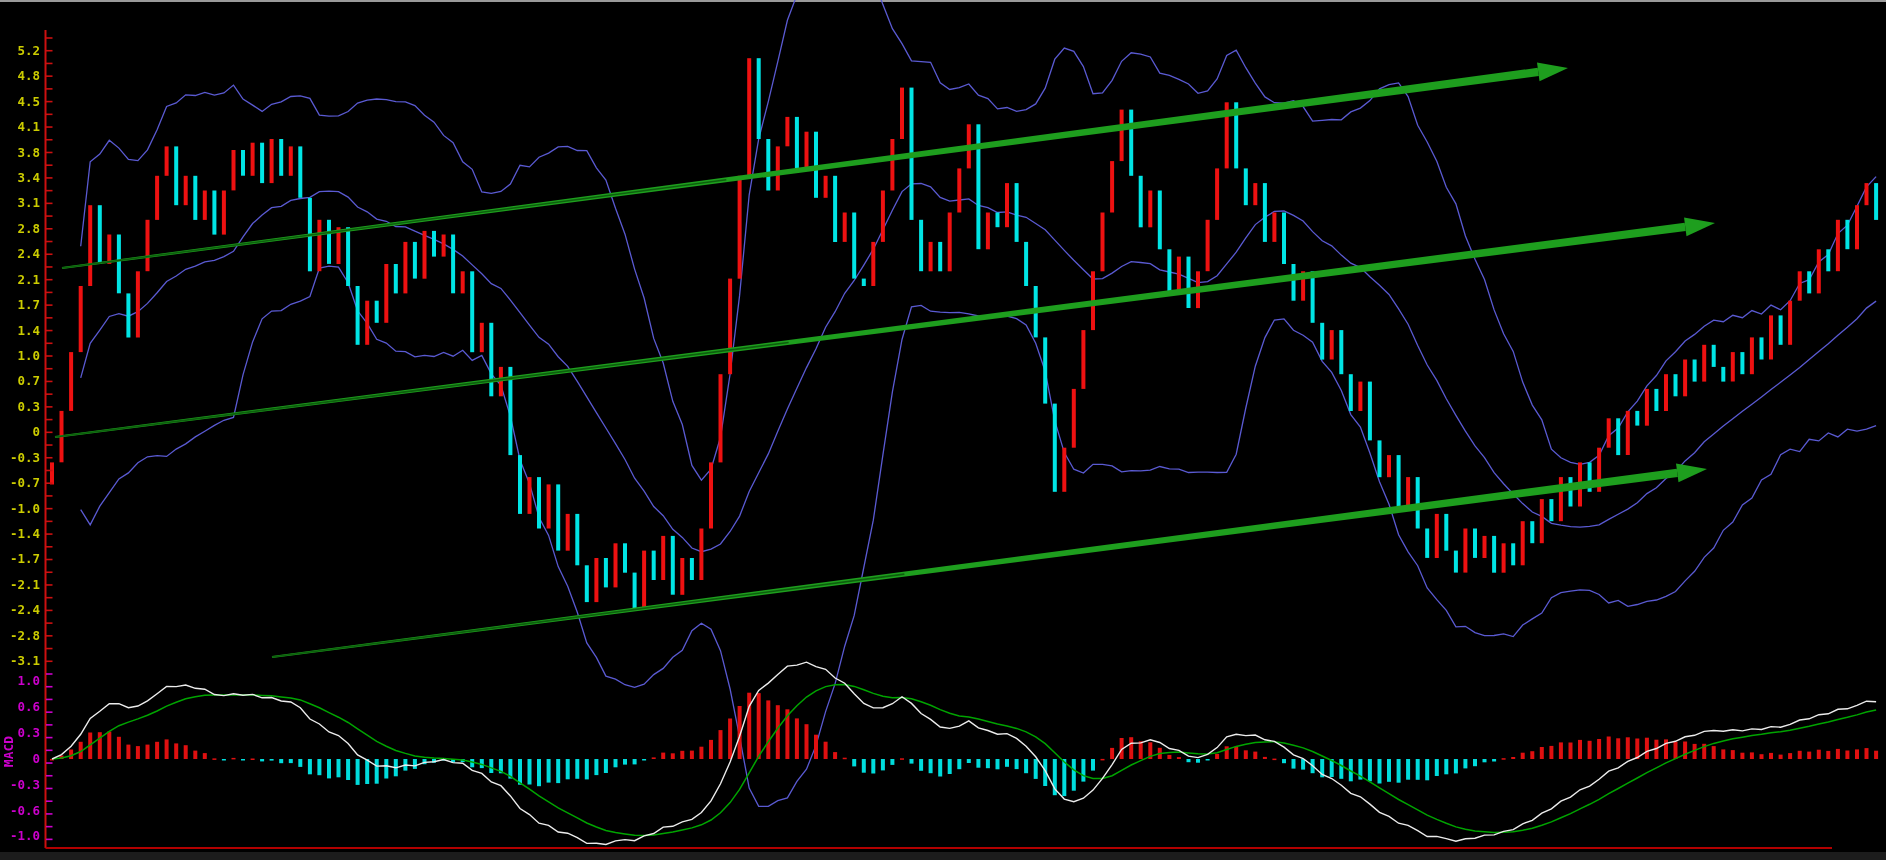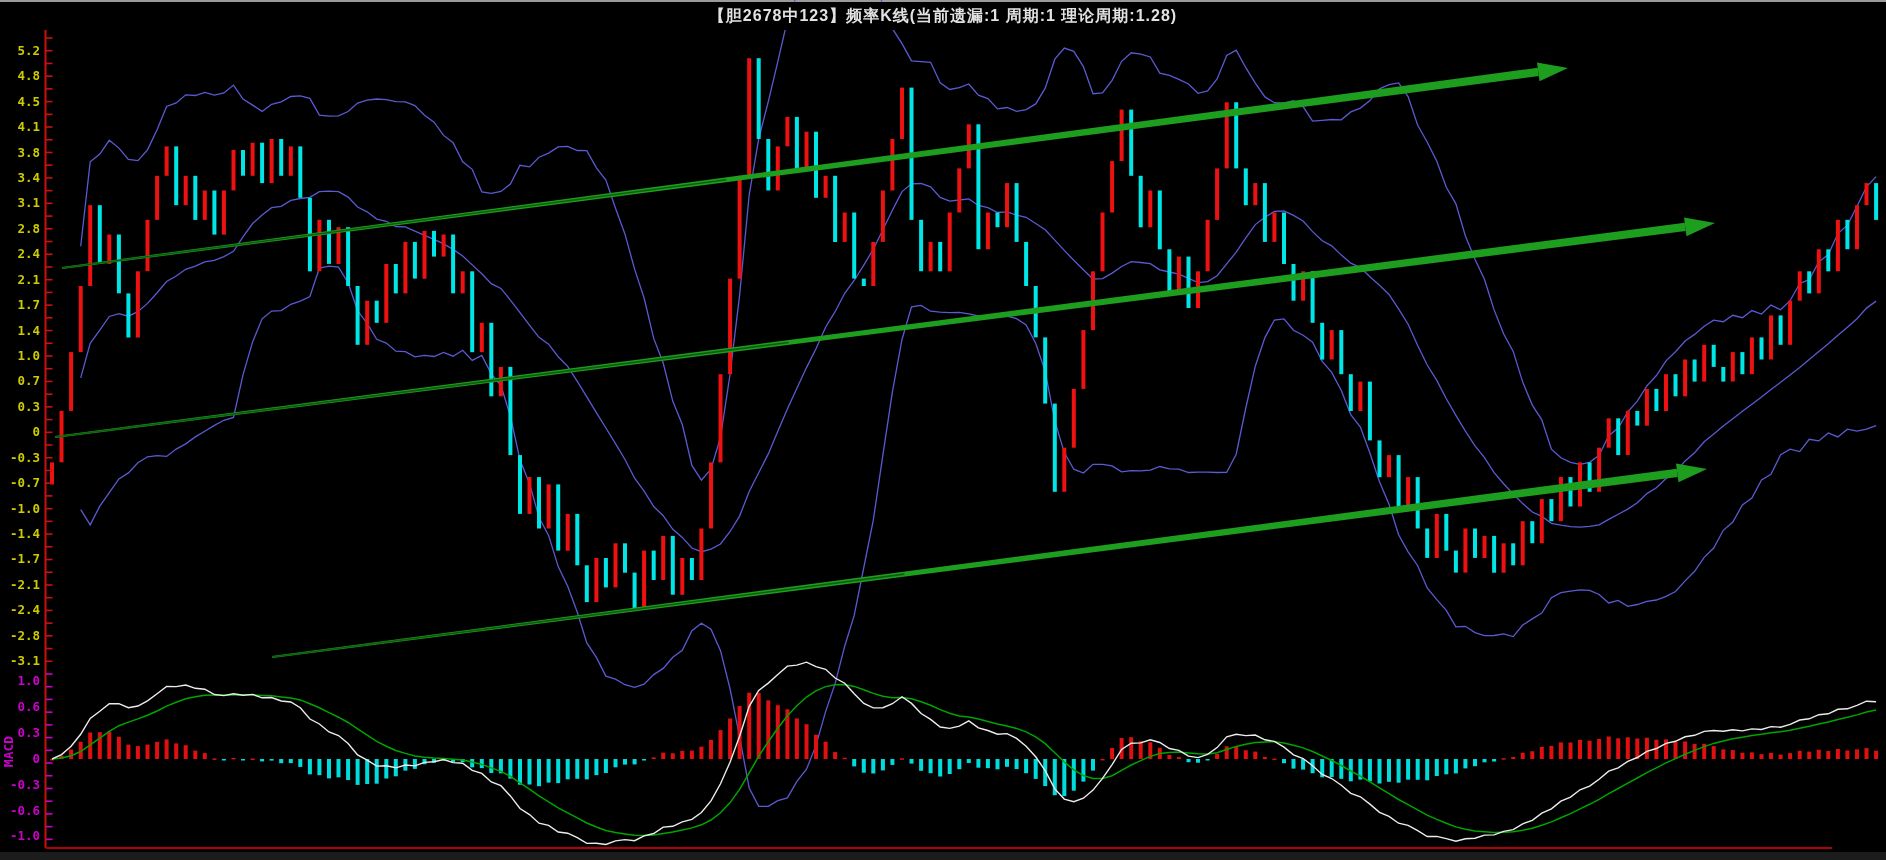--- a/index.html
+++ b/index.html
@@ -13,23 +13,20 @@
   .macd-vlabel{position:absolute;left:-24px;top:744px;width:64px;text-align:center;
                color:#cc00cc;font-family:"DejaVu Sans Mono",monospace;font-size:13px;font-weight:bold;
                transform:rotate(-90deg);z-index:4;}
   .bottom-strip{position:absolute;left:0;top:852px;width:1886px;height:8px;background:#1c1c1c;}
 </style>
 </head>
 <body>
 
 <div class="stage">
   <div class="top-border"></div>
-  <div class="title-bar">
-    <span>【胆2678中123】频率K线(当前遗漏:1  周期:1  理论周期:1.28)</span>
-  </div>
   <svg id="chart" class="chart-svg" width="1886" height="860">
       <g>
         <polyline points="80.7,246.2 90.2,161.8 99.8,154.1 109.3,140.3 118.9,148.1 128.4,159.5 137.9,160.6 147.5,149.9 157.1,129.8 166.6,106.5 176.2,102.9 185.7,94.8 195.3,95.5 204.8,92.4 214.4,95.2 223.9,92.9 233.5,85.1 243.0,99.0 252.6,105.1 262.1,111.4 271.6,104.3 281.2,101.9 290.8,96.5 300.3,95.8 309.9,98.4 319.4,115.1 329.0,116.2 338.5,115.9 348.1,111.5 357.6,103.1 367.2,100.2 376.7,99.0 386.3,99.6 395.8,101.7 405.4,101.9 414.9,105.6 424.5,115.3 434.0,122.2 443.6,135.4 453.1,142.7 462.7,161.8 472.2,169.3 481.8,192.0 491.3,193.4 500.9,191.4 510.4,184.1 520.0,165.3 529.5,166.9 539.0,157.2 548.6,153.1 558.2,146.9 567.7,146.3 577.3,150.5 586.8,150.7 596.4,167.8 605.9,180.0 615.5,208.3 625.0,234.2 634.6,269.1 644.1,298.0 653.7,338.4 663.2,363.0 672.8,401.3 682.3,424.5 691.9,465.4 701.4,480.1 711.0,469.1 720.5,437.3 730.1,374.0 739.6,295.4 749.2,194.8 758.7,139.0 768.3,101.6 777.8,61.6 787.4,20.3 796.9,-5.1 806.5,-34.0 816.0,-47.7 825.6,-57.3 835.1,-60.2 844.7,-59.5 854.2,-54.4 863.8,-37.4 873.3,-21.7 882.9,4.6 892.4,28.7 902.0,43.7 911.5,60.9 921.1,61.6 930.6,62.3 940.2,82.8 949.7,89.5 959.3,87.6 968.8,84.0 978.4,95.1 987.9,98.6 997.5,108.9 1007.0,107.5 1016.6,111.4 1026.1,109.6 1035.7,103.9 1045.2,88.2 1054.8,59.2 1064.3,48.1 1073.8,51.4 1083.4,66.6 1093.0,93.7 1102.5,92.9 1112.1,80.4 1121.6,61.3 1131.2,52.8 1140.7,54.1 1150.3,57.0 1159.8,73.1 1169.4,75.3 1178.9,79.3 1188.5,84.0 1198.0,93.3 1207.6,91.0 1217.1,78.9 1226.7,55.5 1236.2,50.2 1245.8,67.7 1255.3,83.1 1264.9,96.9 1274.4,102.7 1284.0,103.1 1293.5,100.7 1303.1,106.6 1312.6,121.1 1322.2,120.3 1331.7,119.5 1341.3,119.8 1350.8,111.9 1360.4,108.1 1369.9,100.6 1379.5,88.8 1389.0,84.7 1398.6,82.9 1408.1,96.6 1417.7,125.3 1427.2,142.0 1436.8,161.2 1446.3,187.3 1455.9,203.8 1465.4,236.0 1475.0,259.2 1484.5,279.6 1494.1,309.9 1503.6,333.7 1513.2,351.4 1522.7,382.1 1532.3,405.1 1541.8,419.8 1551.4,449.2 1560.9,457.8 1570.5,462.3 1580.0,464.3 1589.6,462.3 1599.1,455.2 1608.7,435.7 1618.2,428.1 1627.8,411.9 1637.3,401.1 1646.9,385.8 1656.4,375.5 1666.0,360.8 1675.5,351.7 1685.1,341.0 1694.6,334.4 1704.2,326.3 1713.7,320.2 1723.3,321.7 1732.8,315.3 1742.4,317.7 1751.9,310.6 1761.5,314.0 1771.0,305.1 1780.6,309.8 1790.1,300.7 1799.7,283.5 1809.2,279.7 1818.8,261.9 1828.3,254.5 1837.9,233.6 1847.4,225.2 1857.0,206.2 1866.5,186.9 1876.1,176.6" fill="none" stroke="#5a5ad2" stroke-width="1.3"></polyline>
         <polyline points="80.7,377.9 90.2,343.3 99.8,330.1 109.3,316.5 118.9,313.6 128.4,316.2 137.9,311.7 147.5,303.4 157.1,292.7 166.6,281.5 176.2,276.0 185.7,269.3 195.3,266.2 204.8,261.8 214.4,260.3 223.9,256.6 233.5,251.3 243.0,236.9 252.6,223.5 262.1,215.1 271.6,207.7 281.2,206.3 290.8,200.4 300.3,198.5 309.9,197.4 319.4,191.6 329.0,191.2 338.5,191.6 348.1,197.1 357.6,207.0 367.2,211.8 376.7,219.1 386.3,221.3 395.8,226.5 405.4,226.8 414.9,231.2 424.5,235.3 434.0,239.3 443.6,243.9 453.1,249.4 462.7,256.0 472.2,264.9 481.8,273.7 491.3,283.6 500.9,288.4 510.4,300.1 520.0,312.6 529.5,325.1 539.0,337.3 548.6,344.2 558.2,356.7 567.7,366.3 577.3,381.4 586.8,396.8 596.4,412.6 605.9,428.0 615.5,443.7 625.0,459.5 634.6,478.2 644.1,491.1 653.7,506.5 663.2,515.7 672.8,529.3 682.3,537.4 691.9,548.0 701.4,551.7 711.0,549.1 720.5,544.0 730.1,531.5 739.6,516.1 749.2,491.4 758.7,472.7 768.3,453.9 777.8,431.2 787.4,409.1 796.9,388.2 806.5,367.6 816.0,348.8 825.6,327.2 835.1,311.7 844.7,293.3 854.2,280.5 863.8,265.1 873.3,249.2 882.9,229.8 892.4,210.3 902.0,191.6 911.5,183.8 921.1,183.5 930.6,186.8 940.2,197.4 949.7,201.1 959.3,200.0 968.8,198.9 978.4,205.5 987.9,207.7 997.5,212.5 1007.0,211.8 1016.6,215.1 1026.1,217.3 1035.7,223.5 1045.2,229.8 1054.8,240.1 1064.3,250.4 1073.8,260.3 1083.4,269.8 1093.0,279.0 1102.5,278.6 1112.1,273.1 1121.6,266.5 1131.2,261.7 1140.7,262.5 1150.3,263.6 1159.8,269.8 1169.4,272.0 1178.9,274.2 1188.5,278.3 1198.0,282.7 1207.6,281.6 1217.1,275.7 1226.7,263.9 1236.2,252.2 1245.8,237.9 1255.3,224.6 1264.9,217.3 1274.4,211.4 1284.0,211.0 1293.5,215.4 1303.1,221.0 1312.6,231.6 1322.2,240.8 1331.7,245.9 1341.3,255.1 1350.8,263.2 1360.4,267.6 1369.9,276.8 1379.5,285.3 1389.0,294.5 1398.6,308.8 1408.1,324.2 1417.7,345.5 1427.2,365.0 1436.8,380.4 1446.3,398.8 1455.9,415.4 1465.4,431.2 1475.0,445.9 1484.5,457.6 1494.1,472.7 1503.6,483.7 1513.2,494.0 1522.7,503.6 1532.3,512.0 1541.8,516.4 1551.4,523.4 1560.9,525.2 1570.5,526.7 1580.0,527.1 1589.6,526.3 1599.1,524.9 1608.7,519.4 1618.2,514.2 1627.8,509.1 1637.3,502.8 1646.9,493.6 1656.4,487.8 1666.0,478.6 1675.5,471.6 1685.1,460.9 1694.6,452.8 1704.2,441.8 1713.7,434.1 1723.3,426.0 1732.8,418.7 1742.4,411.3 1751.9,404.3 1761.5,397.0 1771.0,389.6 1780.6,382.3 1790.1,374.9 1799.7,367.6 1809.2,359.5 1818.8,351.4 1828.3,343.7 1837.9,335.2 1847.4,327.2 1857.0,318.7 1866.5,308.1 1876.1,301.1" fill="none" stroke="#5a5ad2" stroke-width="1.3"></polyline>
         <polyline points="80.7,509.6 90.2,524.9 99.8,506.1 109.3,492.6 118.9,479.0 128.4,472.9 137.9,462.8 147.5,456.8 157.1,455.7 166.6,456.4 176.2,449.1 185.7,443.9 195.3,436.9 204.8,431.2 214.4,425.4 223.9,420.3 233.5,417.4 243.0,374.8 252.6,341.9 262.1,318.8 271.6,311.1 281.2,310.6 290.8,304.3 300.3,301.2 309.9,296.5 319.4,268.0 329.0,266.2 338.5,267.2 348.1,282.7 357.6,310.8 367.2,323.3 376.7,339.3 386.3,343.1 395.8,351.2 405.4,351.7 414.9,356.9 424.5,355.3 434.0,356.5 443.6,352.4 453.1,356.2 462.7,350.3 472.2,360.4 481.8,355.4 491.3,373.8 500.9,385.3 510.4,416.2 520.0,460.0 529.5,483.4 539.0,517.3 548.6,535.4 558.2,566.6 567.7,586.3 577.3,612.3 586.8,642.9 596.4,657.4 605.9,676.1 615.5,679.1 625.0,684.7 634.6,687.3 644.1,684.1 653.7,674.6 663.2,668.4 672.8,657.3 682.3,650.2 691.9,630.7 701.4,623.3 711.0,629.2 720.5,650.7 730.1,689.0 739.6,736.8 749.2,788.0 758.7,806.3 768.3,806.3 777.8,800.7 787.4,797.9 796.9,781.4 806.5,769.2 816.0,745.4 825.6,711.6 835.1,683.6 844.7,646.2 854.2,615.4 863.8,567.5 873.3,520.2 882.9,454.9 892.4,391.9 902.0,339.5 911.5,306.8 921.1,305.4 930.6,311.2 940.2,312.1 949.7,312.7 959.3,312.4 968.8,313.8 978.4,316.0 987.9,316.9 997.5,316.1 1007.0,316.0 1016.6,318.7 1026.1,324.9 1035.7,343.2 1045.2,371.3 1054.8,420.9 1064.3,452.6 1073.8,469.2 1083.4,473.1 1093.0,464.3 1102.5,464.4 1112.1,465.9 1121.6,471.8 1131.2,470.7 1140.7,470.9 1150.3,470.2 1159.8,466.5 1169.4,468.8 1178.9,469.2 1188.5,472.5 1198.0,472.1 1207.6,472.1 1217.1,472.5 1226.7,472.4 1236.2,454.2 1245.8,408.0 1255.3,366.2 1264.9,337.6 1274.4,320.0 1284.0,318.9 1293.5,330.2 1303.1,335.3 1312.6,342.1 1322.2,361.3 1331.7,372.4 1341.3,390.5 1350.8,414.6 1360.4,427.1 1369.9,453.0 1379.5,481.7 1389.0,504.2 1398.6,534.7 1408.1,551.8 1417.7,565.7 1427.2,588.0 1436.8,599.7 1446.3,610.3 1455.9,626.9 1465.4,626.3 1475.0,632.6 1484.5,635.7 1494.1,635.5 1503.6,633.8 1513.2,636.6 1522.7,625.0 1532.3,618.9 1541.8,613.1 1551.4,597.7 1560.9,592.7 1570.5,591.1 1580.0,589.9 1589.6,590.4 1599.1,594.5 1608.7,603.0 1618.2,600.4 1627.8,606.3 1637.3,604.5 1646.9,601.4 1656.4,600.0 1666.0,596.3 1675.5,591.5 1685.1,580.9 1694.6,571.3 1704.2,557.3 1713.7,548.0 1723.3,530.3 1732.8,522.0 1742.4,504.9 1751.9,498.1 1761.5,480.0 1771.0,474.2 1780.6,454.7 1790.1,449.2 1799.7,451.6 1809.2,439.3 1818.8,440.9 1828.3,432.9 1837.9,436.9 1847.4,429.2 1857.0,431.2 1866.5,429.2 1876.1,425.6" fill="none" stroke="#5a5ad2" stroke-width="1.3"></polyline>
       </g>
       <g>
         <rect x="50.0" y="462.4" width="4" height="22.1" fill="#ee1111"></rect>
         <rect x="59.5" y="410.9" width="4" height="51.4" fill="#ee1111"></rect>
         <rect x="69.1" y="352.1" width="4" height="58.8" fill="#ee1111"></rect>

